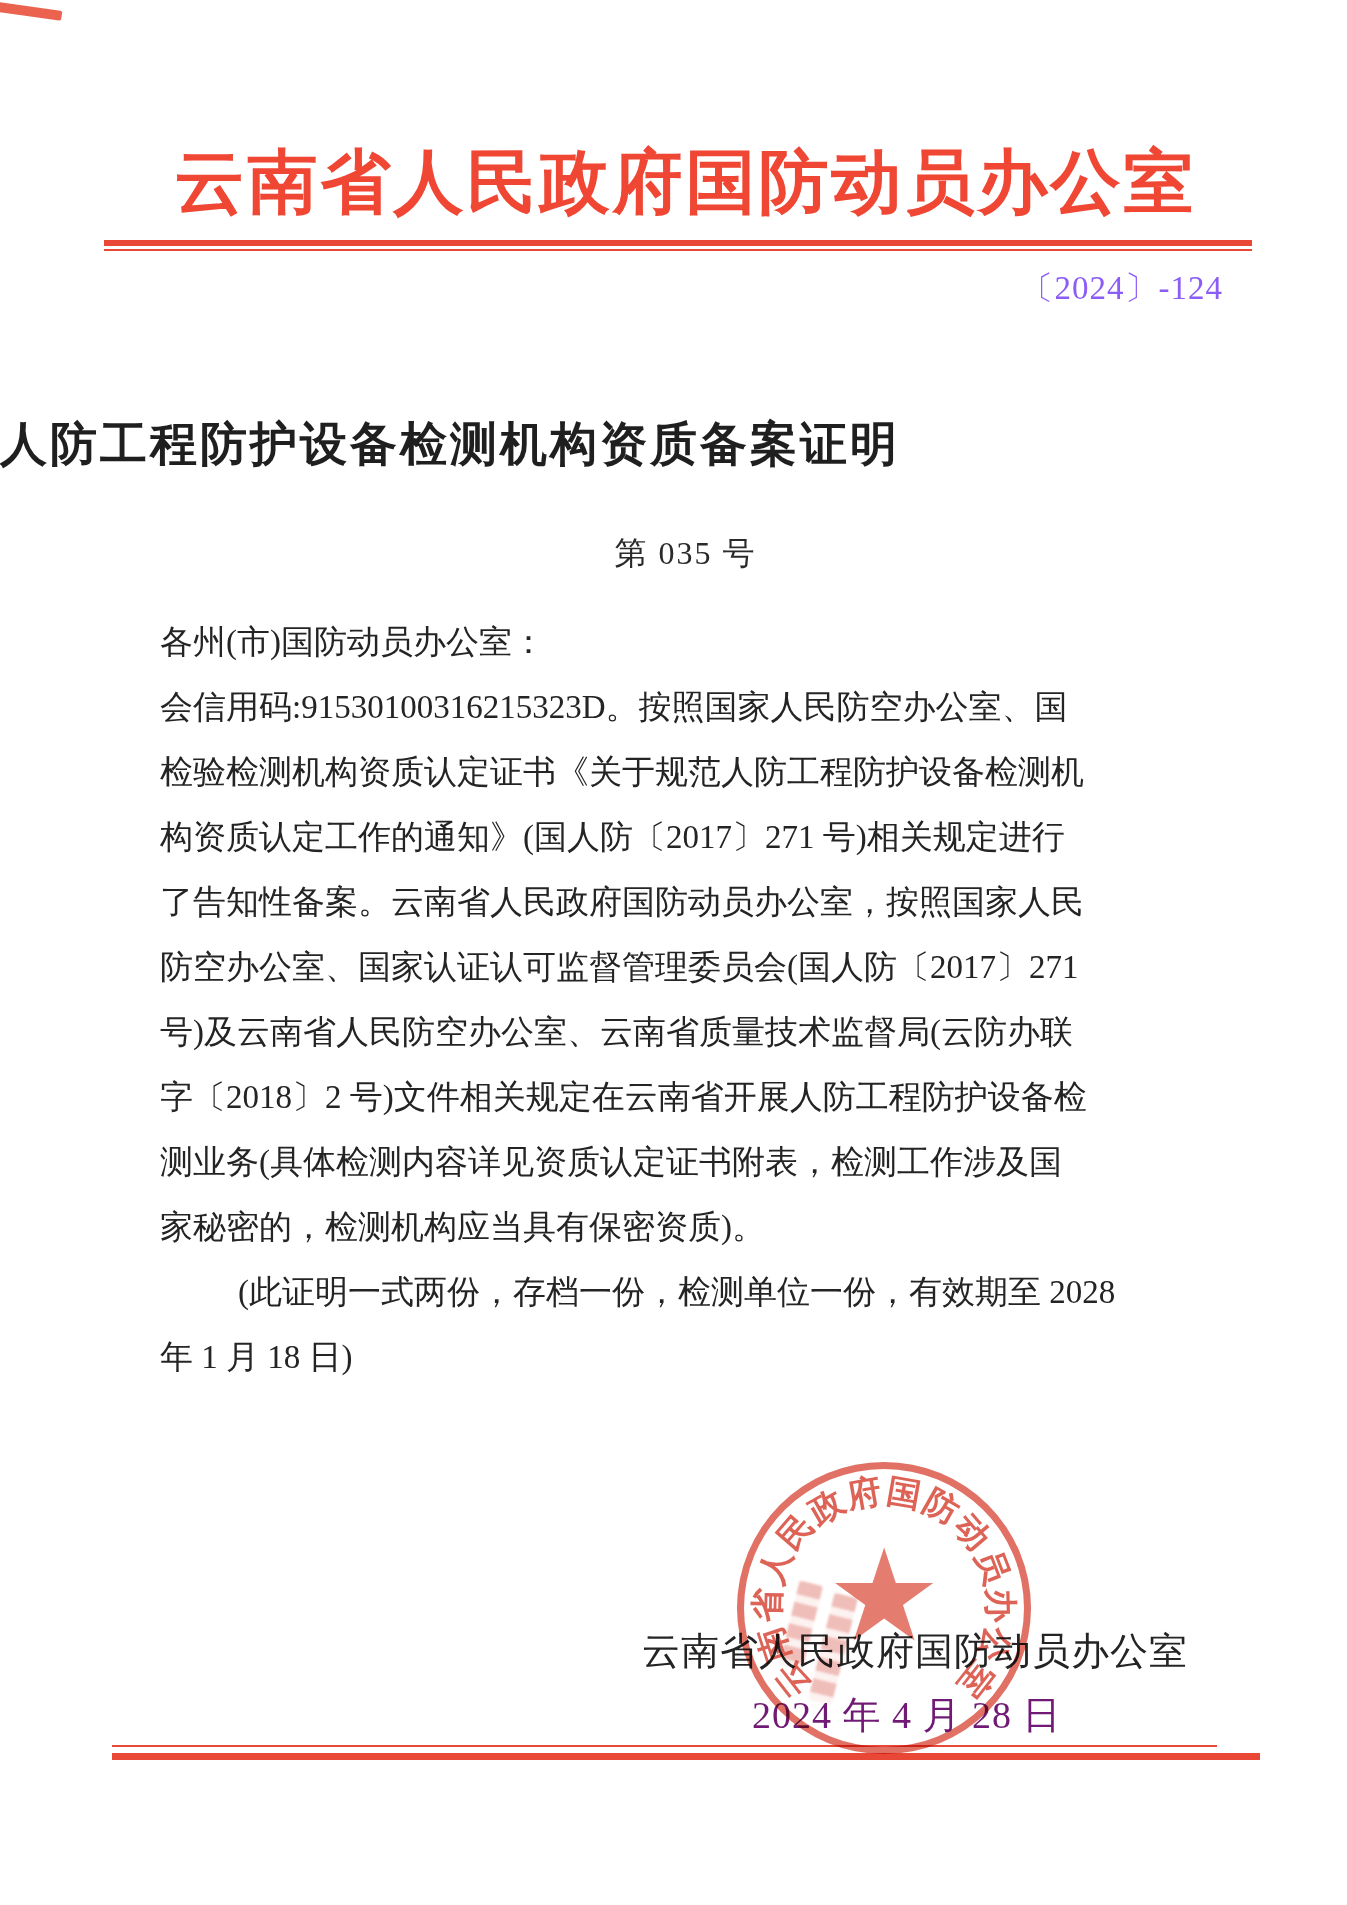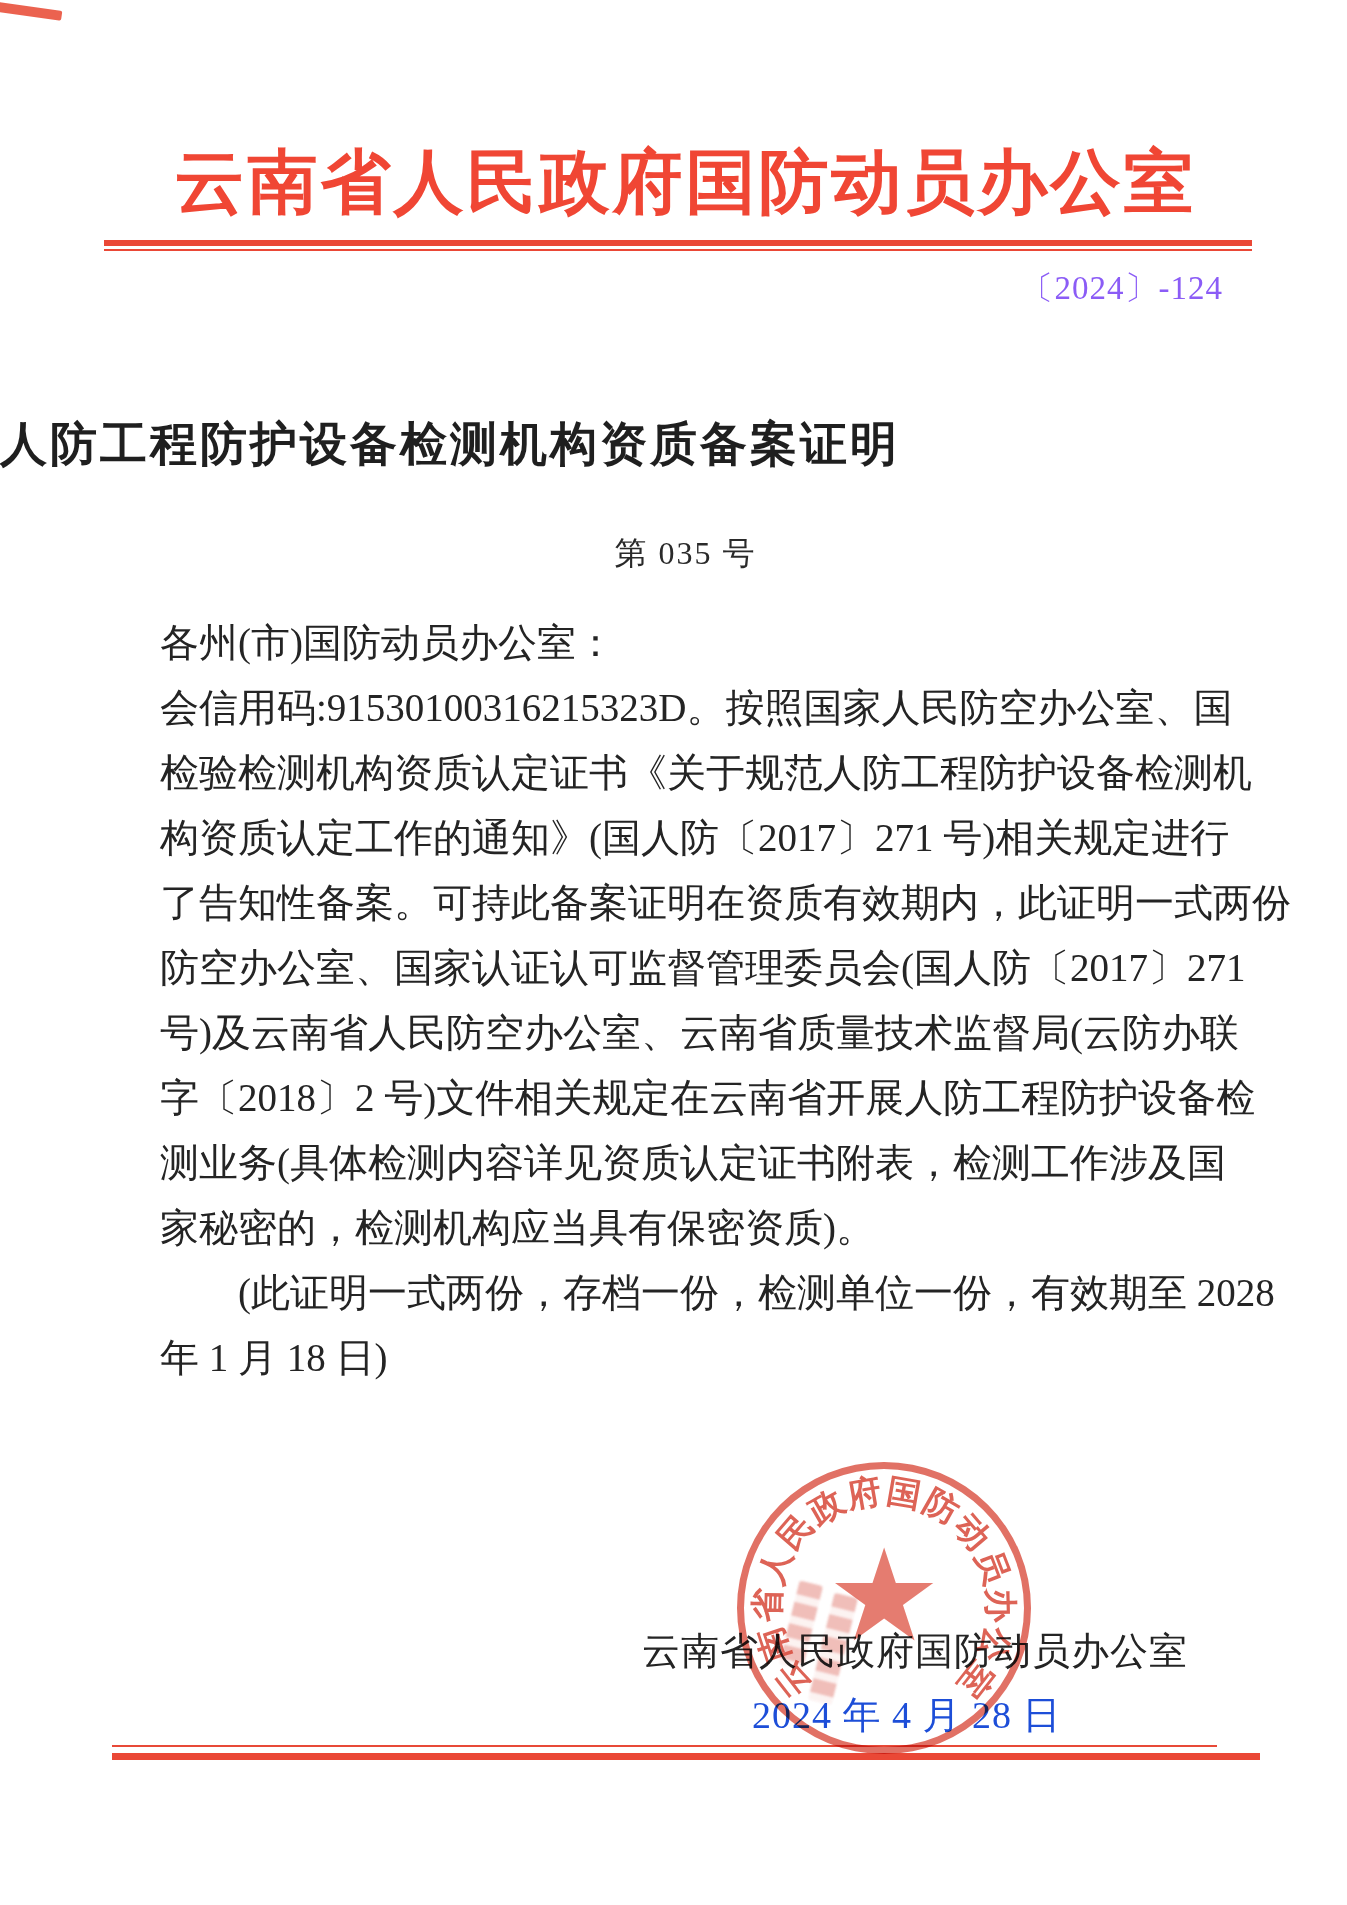--- a/index.html
+++ b/index.html
@@ -37,31 +37,31 @@
     position:absolute;top:413px;left:0;width:100%;margin:0;
     font-size:47px;font-weight:bold;letter-spacing:3px;
     color:#1f1f1f;white-space:nowrap;
   }
   .doc-serial{
     position:absolute;top:532px;left:0;width:100%;
     text-align:center;font-size:32px;color:#2a2a2a;letter-spacing:2px;
   }
   .body-text{
     position:absolute;left:160px;top:610px;width:1085px;
-    font-size:39px;line-height:65px;color:#242424;
+    font-size:33px;line-height:65px;color:#242424;
   }
   .body-text .line{white-space:nowrap;}
   .body-text .line.indent{padding-left:78px;}
   .closing-org{
     position:absolute;left:642px;top:1626px;
     font-size:38px;color:#242424;letter-spacing:1px;white-space:nowrap;
   }
   .closing-date{
     position:absolute;left:752px;top:1690px;
-    font-size:38px;color:#1d4ed8;letter-spacing:1px;white-space:nowrap;
+    font-size:38px;color:#701a75;letter-spacing:1px;white-space:nowrap;
   }
   
   .seal{
     position:absolute;left:737px;top:1462px;width:294px;height:292px;
     z-index:5;mix-blend-mode:multiply;opacity:.92;
     filter:blur(.3px);
   }
   .seal .ring{
     position:absolute;inset:0;border-radius:50%;
     border:7px solid rgba(215,66,50,.82);
@@ -112,21 +112,21 @@
 
   <h1 class="doc-title">人防工程防护设备检测机构资质备案证明</h1>
 
   <div class="doc-serial">第 035 号</div>
 
   <div class="body-text">
       <div class="line">各州(市)国防动员办公室：</div>
       <div class="line">会信用码:91530100316215323D。按照国家人民防空办公室、国</div>
       <div class="line">检验检测机构资质认定证书《关于规范人防工程防护设备检测机</div>
       <div class="line">构资质认定工作的通知》(国人防〔2017〕271 号)相关规定进行</div>
-      <div class="line">了告知性备案。可持此备案证明在资质有效期内，此证明一式两份</div>
+      <div class="line">了告知性备案。云南省人民政府国防动员办公室，按照国家人民</div>
       <div class="line">防空办公室、国家认证认可监督管理委员会(国人防〔2017〕271</div>
       <div class="line">号)及云南省人民防空办公室、云南省质量技术监督局(云防办联</div>
       <div class="line">字〔2018〕2 号)文件相关规定在云南省开展人防工程防护设备检</div>
       <div class="line">测业务(具体检测内容详见资质认定证书附表，检测工作涉及国</div>
       <div class="line">家秘密的，检测机构应当具有保密资质)。</div>
       <div class="line indent">(此证明一式两份，存档一份，检测单位一份，有效期至 2028</div>
       <div class="line">年 1 月 18 日)</div>
     </div>
 
   <div class="closing-org">云南省人民政府国防动员办公室</div>

